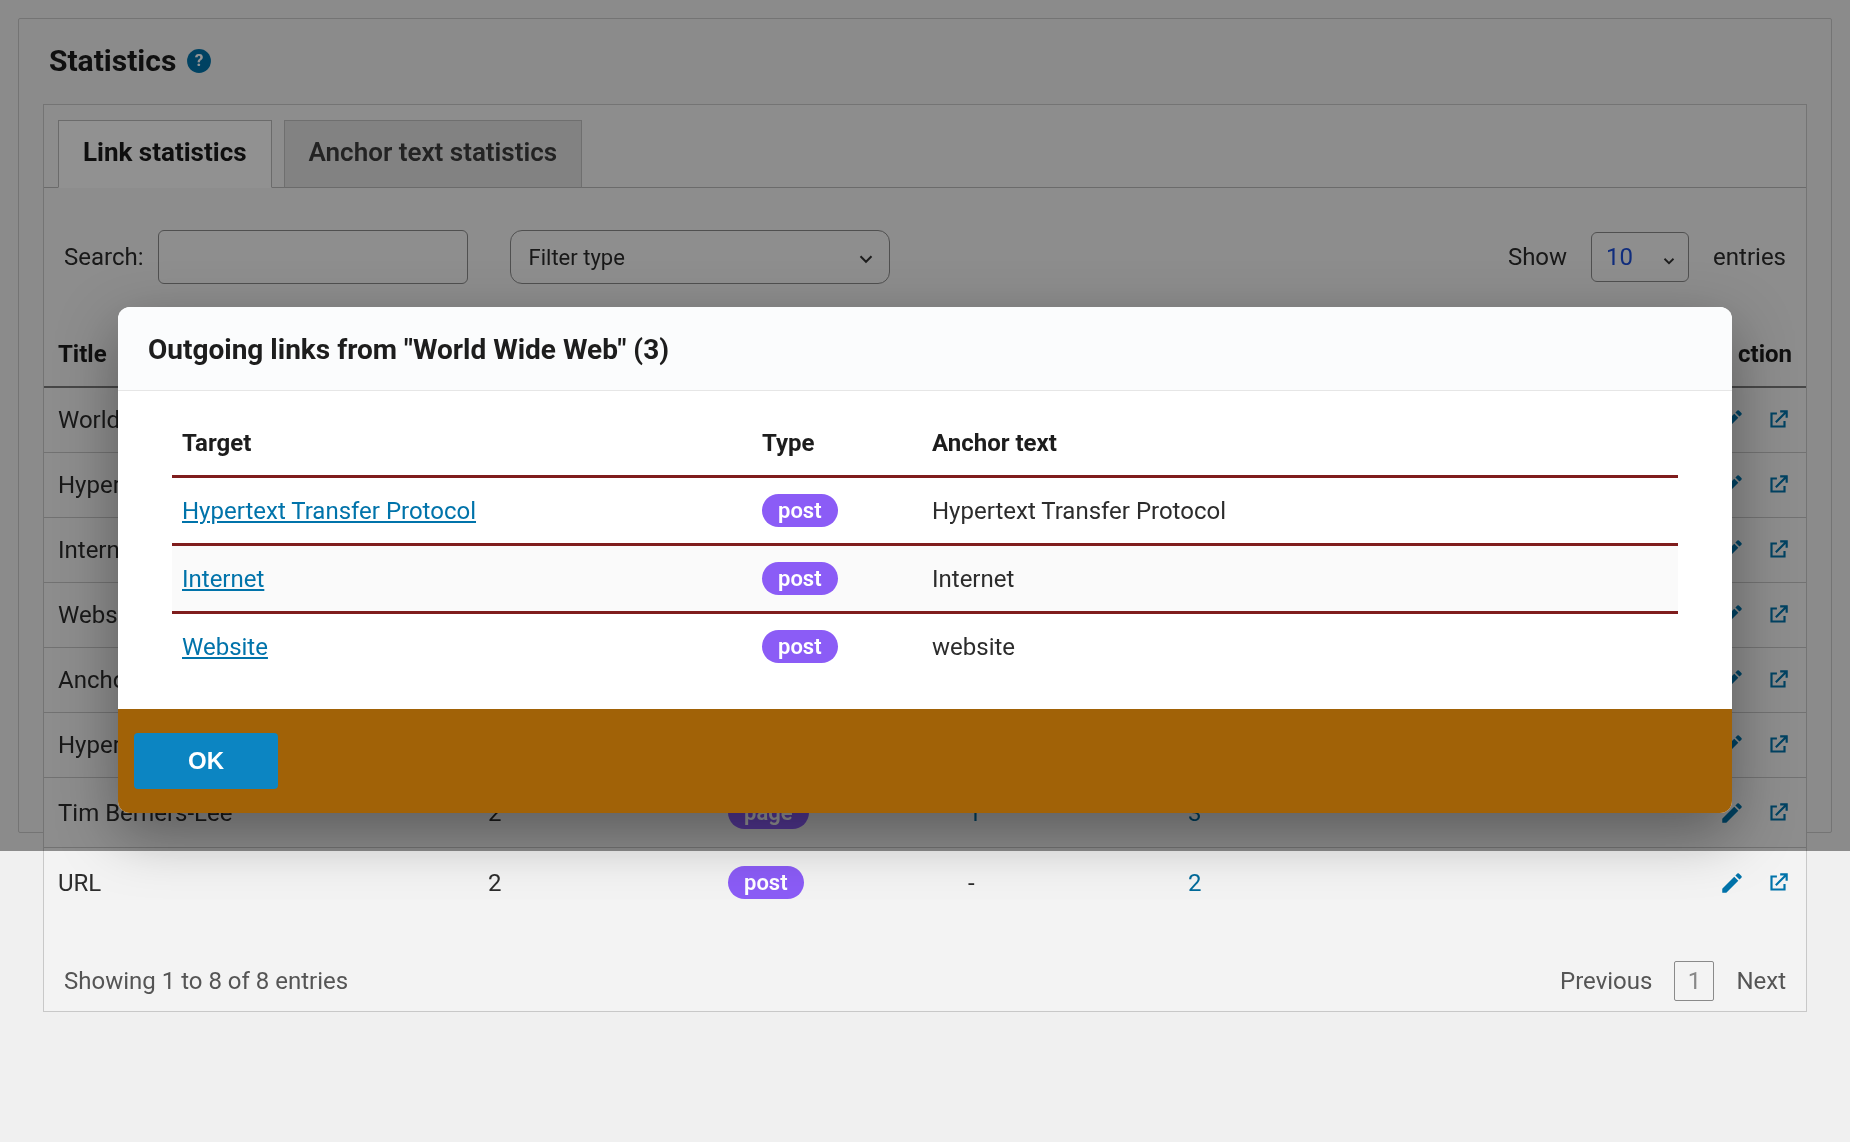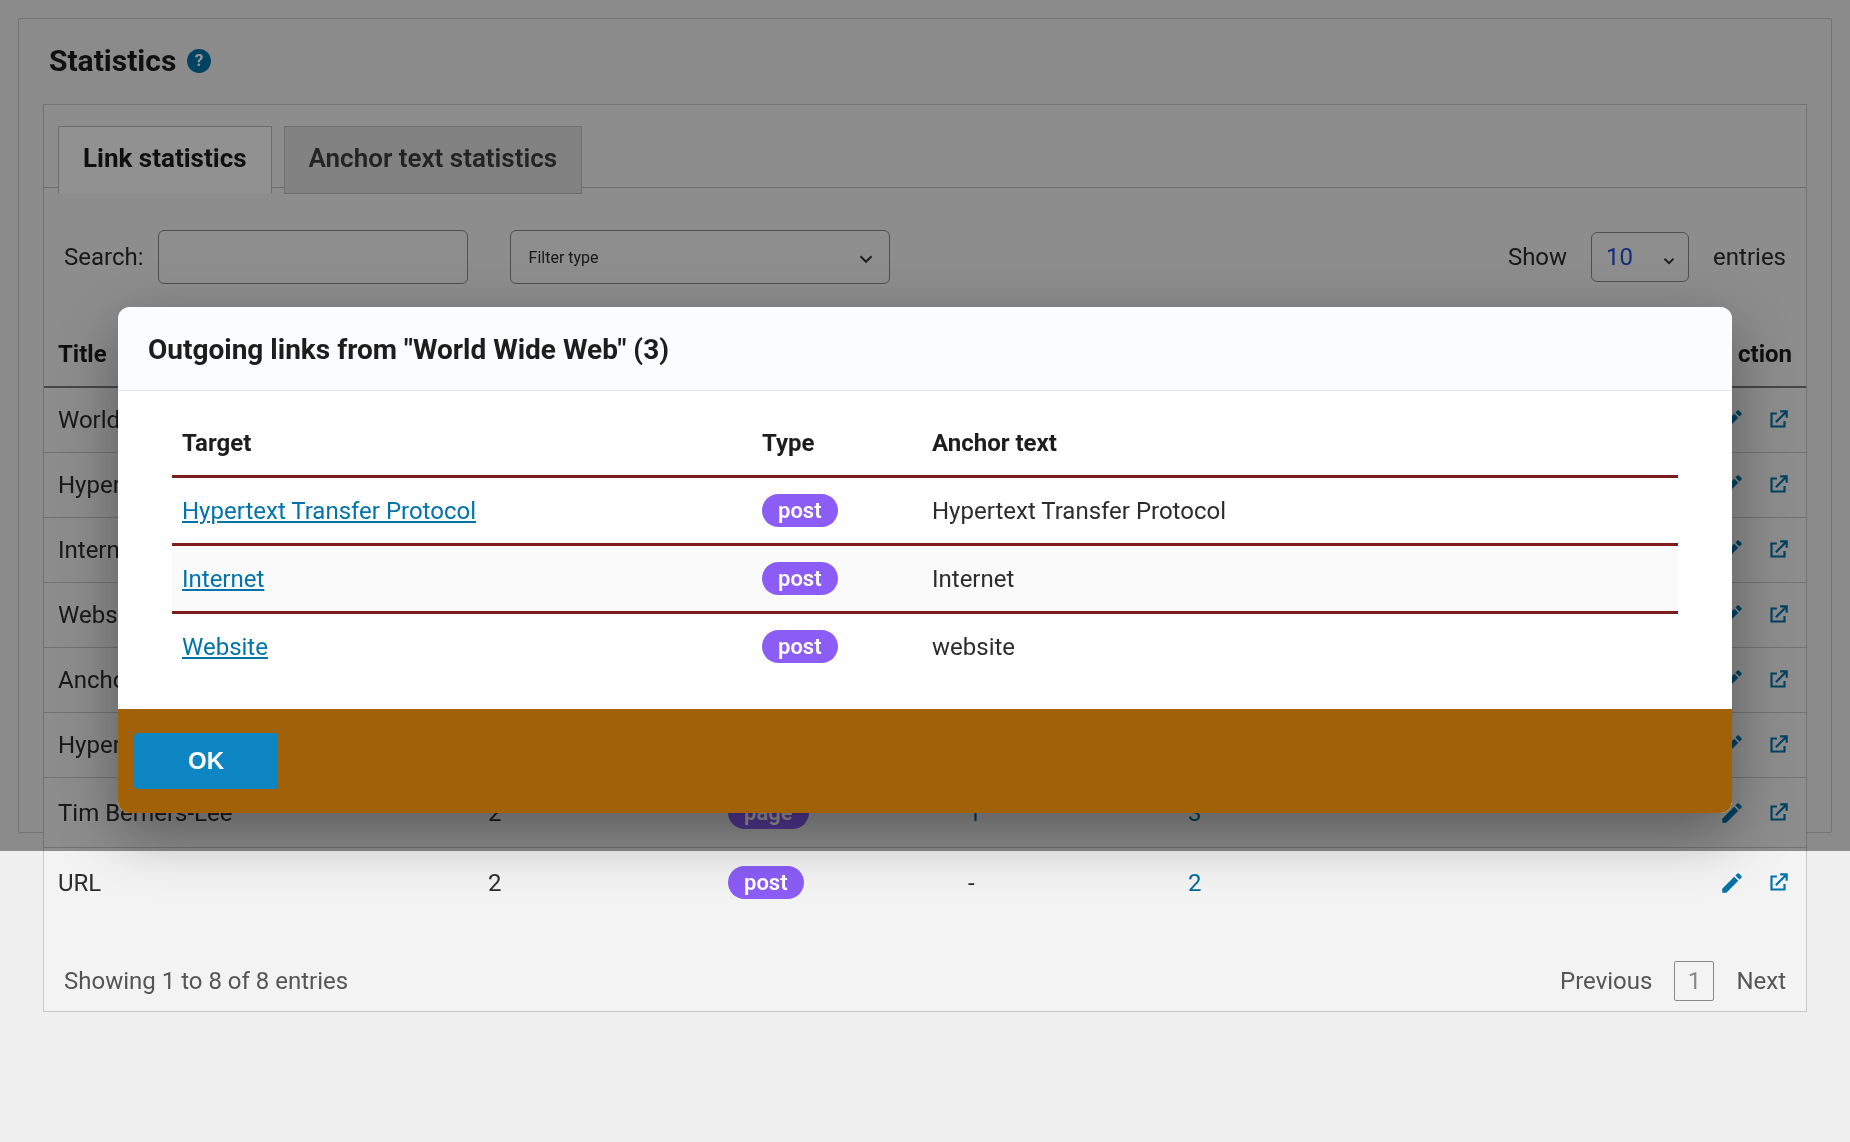--- a/index.html
+++ b/index.html
@@ -51,21 +51,21 @@
     border-bottom: 1px solid #b8b8b8;
     padding: 14px 14px 0 14px;
     gap: 12px;
     background: #f3f3f3;
   }
   .tab {
     padding: 16px 24px 20px 24px;
     font-size: 26px;
     color: #4a4a4a;
     position: relative;
-    top: 7px;
+    top: 1px;
   }
   .tab.active {
     background: #fafafa;
     border: 1px solid #b8b8b8;
     border-bottom: 1px solid #fafafa;
     font-weight: 700;
     color: #1a1a1a;
   }
   .tab.inactive {
     background: #e0e0e0;
@@ -88,25 +88,25 @@
     width: 310px; height: 54px;
     border: 1px solid #8a8a8a;
     border-radius: 6px;
     background: #f5f5f5;
     font-size: 22px;
     padding: 4px 10px;
   }
   .select {
     width: 380px; height: 54px;
     border: 1px solid #8a8a8a;
-    border-radius: 6px;
+    border-radius: 12px;
     background: #f5f5f5;
     display: flex; align-items: center; justify-content: space-between;
     padding: 0 16px 0 18px;
-    font-size: 16px;
+    font-size: 22px;
     color: #2c2c2c;
     margin-left: 28px;
   }
   .spacer { flex: 1; }
   .entries-select {
     width: 98px; height: 50px;
     border: 1px solid #8a8a8a;
     border-radius: 6px;
     background: #f5f5f5;
     display: inline-flex; align-items: center; justify-content: space-between;

